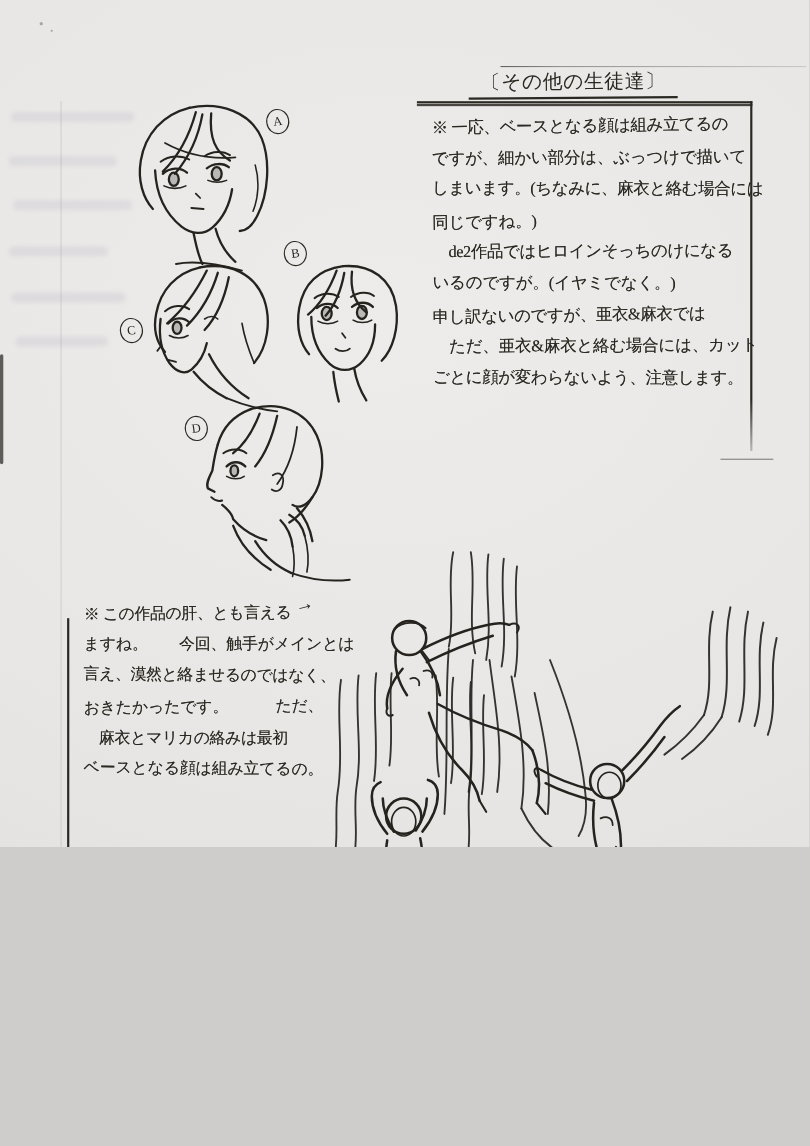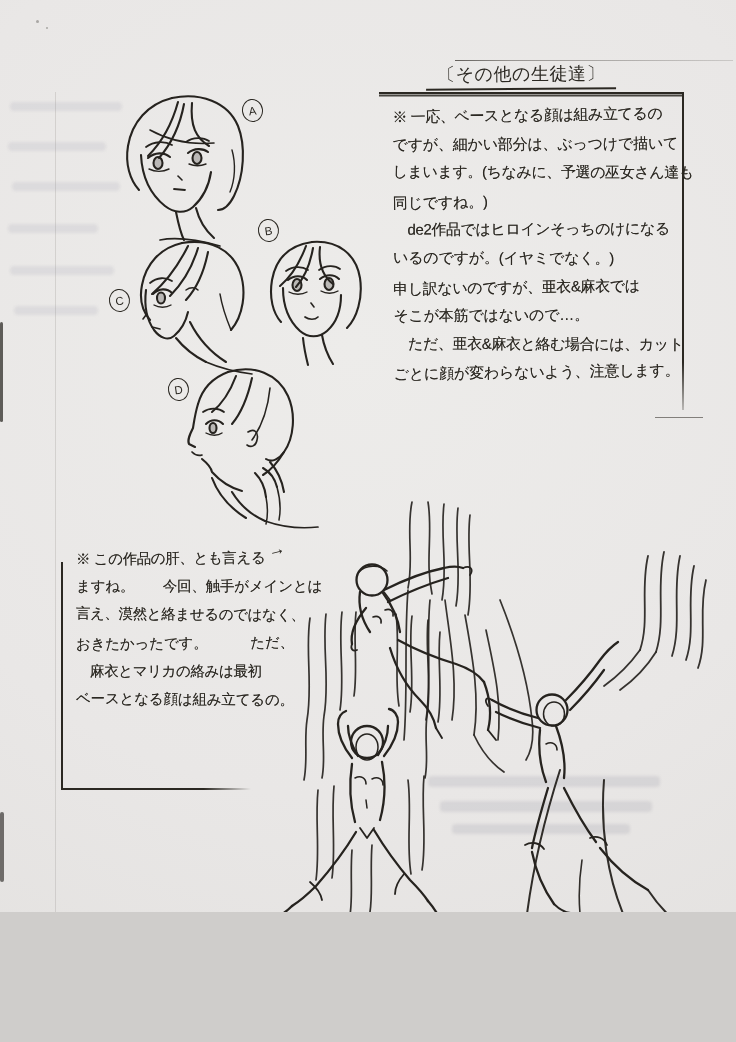--- a/index.html
+++ b/index.html
@@ -1,20 +1,20 @@
 <!DOCTYPE html>
 <html><head>
 <meta charset="utf-8">
 <style>
   html,body{margin:0;padding:0;background:#cfcdcb;}
   #stage{
-    position:relative;width:736px;height:912px;overflow:hidden;
+    position:relative;width:736px;height:770px;overflow:hidden;
     background:
       radial-gradient(ellipse 120% 90% at 48% 38%, #edecea 0%, #e9e7e6 55%, #e2e0de 100%);
-    font-family:Liberation Sans, sans-serif;color:#27241f;
+    font-family:Liberation Serif, serif;color:#27241f;
   }
   
   .page-edge-v{position:absolute;left:55px;top:92px;width:1px;height:950px;background:rgba(150,148,144,.28);}
   .topright-line{position:absolute;left:455px;top:60px;width:278px;height:1.4px;
     background:linear-gradient(90deg,rgba(66,62,57,.8),rgba(66,62,57,.5) 20%,rgba(66,62,57,.18));}
   .edge-mark{position:absolute;background:#3b3835;border-radius:2px;}
   .corner-dot{position:absolute;background:rgba(90,88,84,.45);border-radius:50%;}
 
   
   .hw{position:absolute;white-space:nowrap;}
@@ -291,26 +291,25 @@
 
   <div class="rule" id="rbox-top"></div>
   <div class="rule" id="rbox-right"></div>
   <div class="rule" id="rbox-bottom"></div>
   <div class="rule" id="lbox-left"></div>
   <div class="rule" id="lbox-bottom"></div>
 
   <div class="hw" id="right-note">
     <div class="ln">※ 一応、ベースとなる顔は組み立てるの</div>
     <div class="ln">ですが、細かい部分は、ぶっつけで描いて</div>
-    <div class="ln">しまいます。(ちなみに、予選の巫女さん達も</div>
+    <div class="ln">しまいます。(ちなみに、麻衣と絡む場合には</div>
     <div class="ln">同じですね。)</div>
     <div class="ln">　de2作品ではヒロインそっちのけになる</div>
     <div class="ln">いるのですが。(イヤミでなく。)</div>
     <div class="ln">申し訳ないのですが、亜衣&amp;麻衣では</div>
-    <div class="ln">そこが本筋ではないので…。</div>
     <div class="ln">　ただ、亜衣&amp;麻衣と絡む場合には、カット</div>
     <div class="ln">ごとに顔が変わらないよう、注意します。</div>
   </div>
 
   <div class="hw" id="left-note">
     <div class="ln">※ この作品の肝、とも言える</div>
     <div class="ln">ますね。　　今回、触手がメインとは</div>
     <div class="ln">言え、漠然と絡ませるのではなく、</div>
     <div class="ln">おきたかったです。　　　ただ、</div>
     <div class="ln">　麻衣とマリカの絡みは最初</div>

